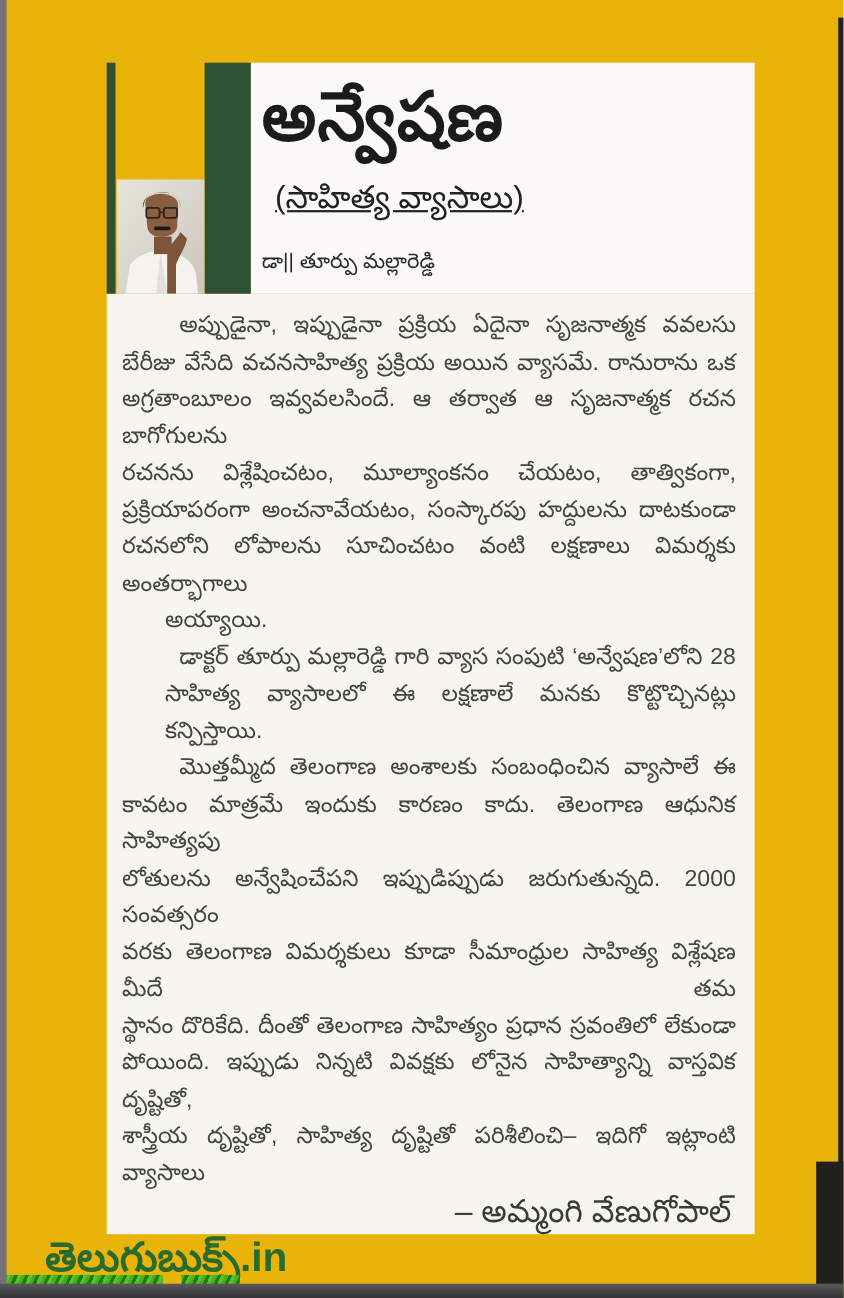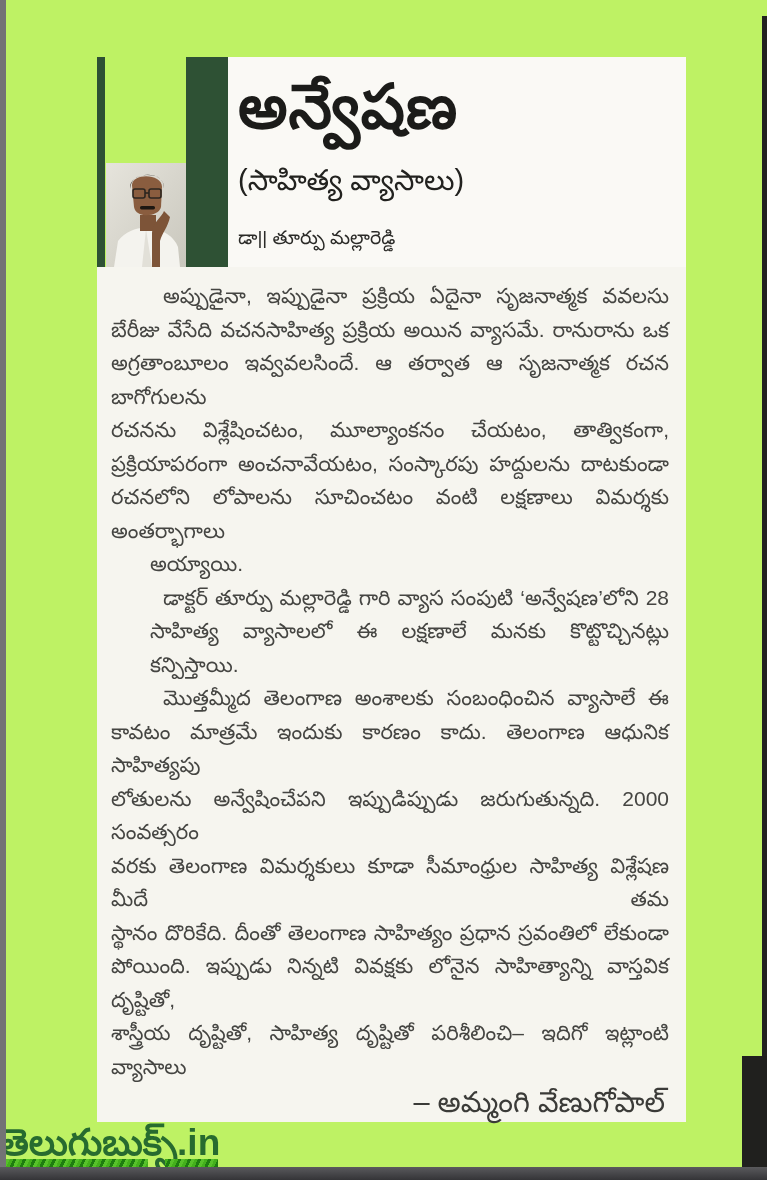--- a/index.html
+++ b/index.html
@@ -3,21 +3,21 @@
 <meta charset="utf-8">
 <style>
   * { margin: 0; padding: 0; box-sizing: border-box; }
   html, body { width: 767px; }
   body { font-family: "Liberation Sans", sans-serif; }
 
   .page {
     position: relative;
     width: 767px;
     height: 1180px;
-    background: #bef264;
+    background: #eab308;
     overflow: hidden;
   }
 
   
   .edge-left   { position: absolute; left: 0; top: 0; width: 6px; height: 1170px; background: #737375; }
   .edge-right  { position: absolute; right: 0; top: 16px; width: 5px; height: 1164px; background: #222220; }
   .edge-bottom { position: absolute; left: 0; top: 1167px; width: 767px; height: 13px;
                  background: linear-gradient(#5a5a5d, #343437); }
   .corner-br   { position: absolute; left: 742px; top: 1056px; width: 25px; height: 124px; background: #20201e; }
 
@@ -33,22 +33,22 @@
   .photo { position: absolute; left: 106px; top: 163px; width: 80px; height: 104px; }
   .photo svg { display: block; }
 
   
   .title {
     position: absolute; left: 238px; top: 76px;
     font-size: 62px; font-weight: 700; color: #1b1b19;
     letter-spacing: 1px; line-height: 1;
   }
   .subtitle {
-    position: absolute; left: 238px; top: 164px;
-    font-size: 29px; font-weight: 400; color: #22221f;
+    position: absolute; left: 250px; top: 164px;
+    font-size: 29px; font-weight: 400; color: #22221f; text-decoration: underline;
   }
   .author {
     position: absolute; left: 238px; top: 227px;
     font-size: 19px; font-weight: 400; color: #2a2a27;
   }
 
   
   .bodytext {
     position: absolute; left: 111px; top: 279px; width: 558px;
     font-size: 21px; color: #454542; line-height: 33.5px;
@@ -60,21 +60,21 @@
   .signature {
     position: absolute; left: 111px; top: 1086px; width: 558px;
     text-align: right; font-size: 29px; font-weight: 500; color: #3b3b38;
     padding-right: 4px;
   }
 
   
   .watermark-text {
     position: absolute; left: 0px; top: 1124px;
     font-size: 37px; font-weight: 700; color: #276b2f;
-    letter-spacing: 0px; line-height: 1;
+    letter-spacing: 0px; line-height: 1; padding-left: 41px;
   }
   .grass { position: absolute; top: 1159px; height: 21px;
            background: repeating-linear-gradient(115deg, #44b01c 0 3px, #1e7d10 3px 6px, #57c22a 6px 9px);
   }
   .grass.g1 { left: 0px;   width: 148px; }
   .grass.g2 { left: 165px; width: 53px;  }
 </style>
 </head>
 <body>
 

